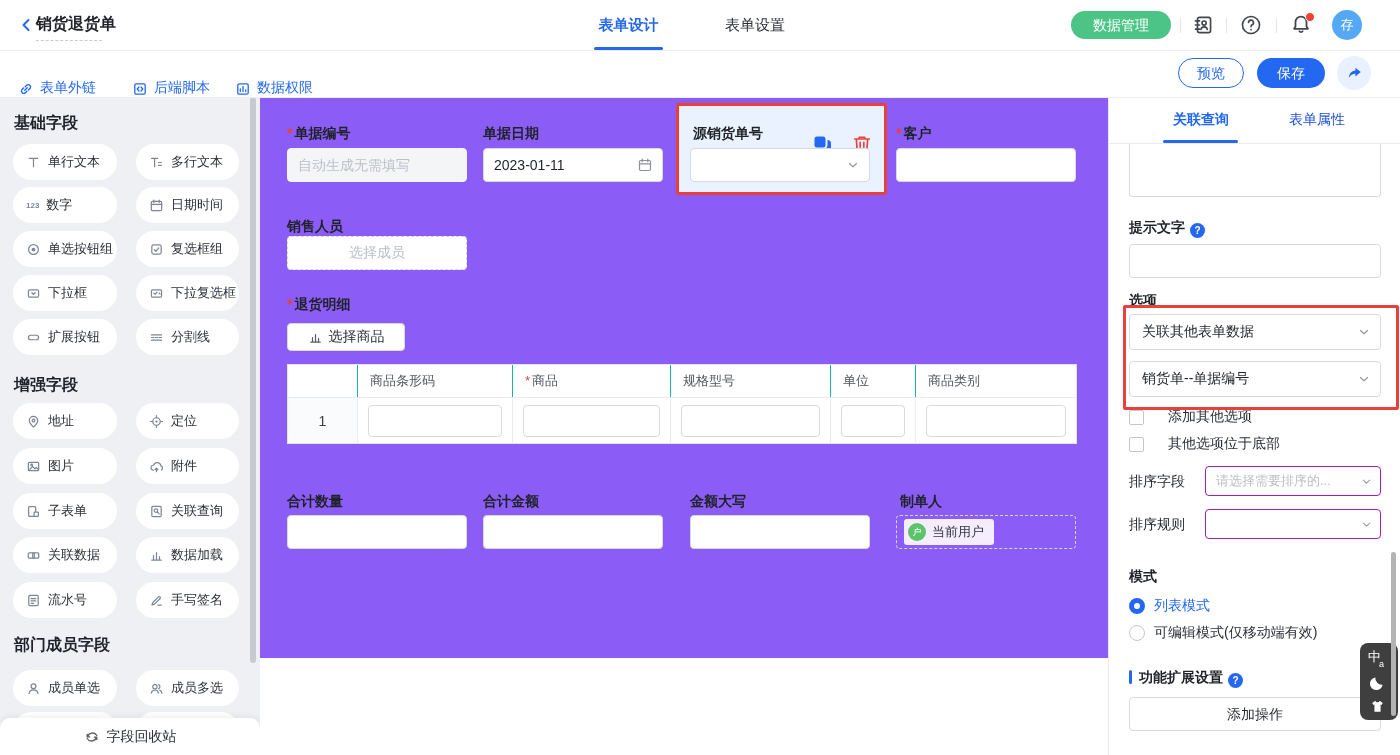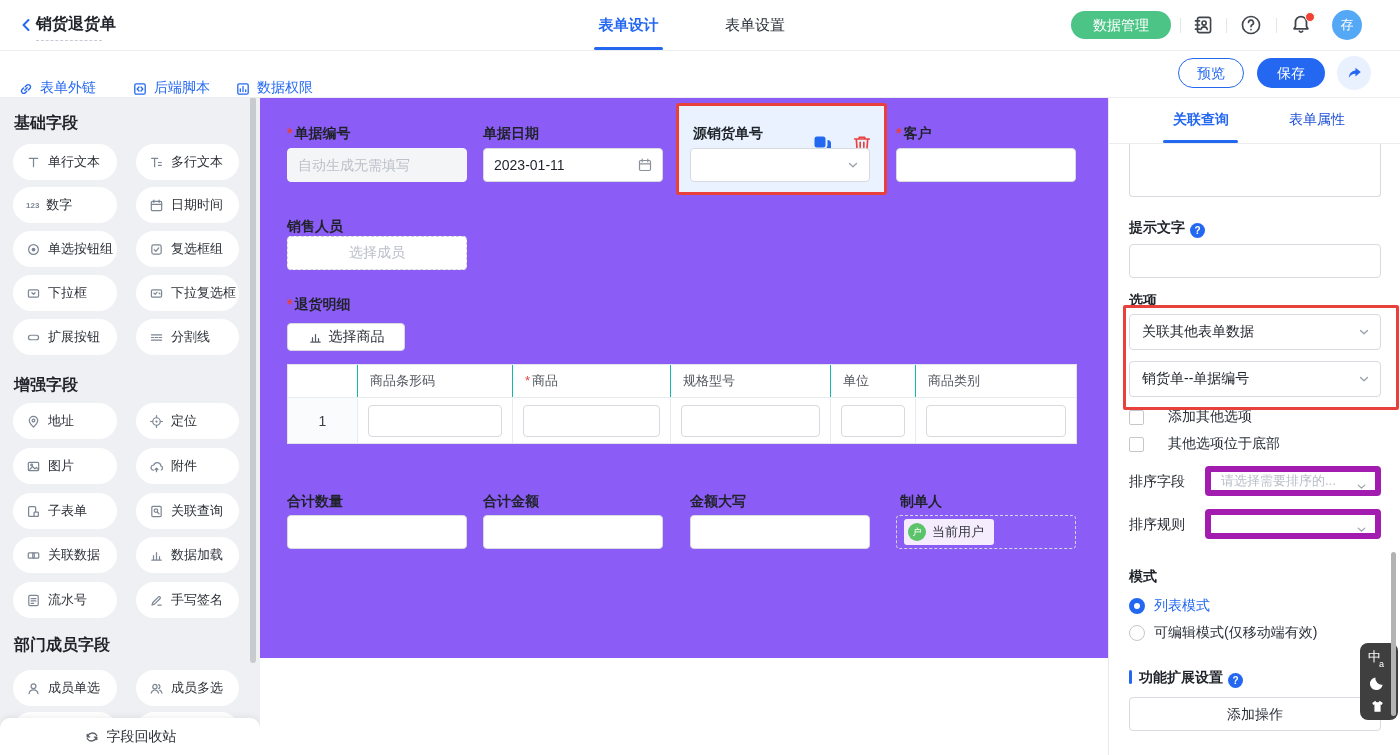--- a/index.html
+++ b/index.html
@@ -95,21 +95,21 @@
          line-height:15px;text-align:center;font-weight:700;vertical-align:-2px;margin-left:5px;cursor:pointer}
   .pinput{position:absolute;left:20px;width:252px;height:34px;border:1px solid #d7dade;border-radius:4px;box-sizing:border-box;
           outline:none;font-family:inherit;font-size:14px;padding:0 10px}
   .pselect{position:absolute;left:20px;width:252px;height:36px;border:1px solid #d7dade;border-radius:4px;background:#fff;
            box-sizing:border-box;display:flex;align-items:center;padding:0 28px 0 12px;font-size:14px;color:#1f2329;cursor:pointer}
   .pselect .chev{position:absolute;right:9px;top:10px}
   .red-frame{position:absolute;left:14px;top:208px;width:276px;height:105px;border:3px solid #e8413c;border-radius:2px;
              box-sizing:border-box;pointer-events:none;z-index:3}
   .cbrow{position:absolute;left:20px;display:flex;align-items:center;gap:24px;font-size:14px;color:#2a2f38;cursor:pointer}
   .cbox{width:15px;height:15px;border:1px solid #c3c8cf;border-radius:2px;background:#fff;box-sizing:border-box}
-  .smselect{position:absolute;left:96px;width:176px;height:30px;border:6px solid #a21caf;border-radius:4px;background:#fff;
+  .smselect{position:absolute;left:96px;width:176px;height:30px;border:1px solid #a21caf;border-radius:4px;background:#fff;
             box-sizing:border-box;display:flex;align-items:center;padding:0 24px 0 10px;font-size:13px;cursor:pointer}
   .smselect .chev{position:absolute;right:7px;top:8px}
   .ph{color:#b9bec8;overflow:hidden;text-overflow:ellipsis;white-space:nowrap}
   .radiorow{position:absolute;left:20px;display:flex;align-items:center;gap:9px;font-size:14px;cursor:pointer}
   .radio-on{width:16px;height:16px;border-radius:50%;border:5px solid #2468f2;background:#fff;box-sizing:border-box}
   .radio-off{width:16px;height:16px;border-radius:50%;border:1px solid #c3c8cf;background:#fff;box-sizing:border-box}
   .vbar{display:inline-block;width:3px;height:14px;background:#2468f2;border-radius:2px;margin-right:7px;vertical-align:-2px}
   .add-action{position:absolute;left:20px;top:600px;width:252px;height:34px;border:1px solid #d7dade;border-radius:4px;
               background:#fff;font-size:14px;color:#2a2f38;text-align:center;line-height:32px;box-sizing:border-box;cursor:pointer}
   .panel-scroll{position:absolute;left:1391px;top:552px;width:5px;height:164px;background:#b3b3b3;border-radius:3px;z-index:12}

